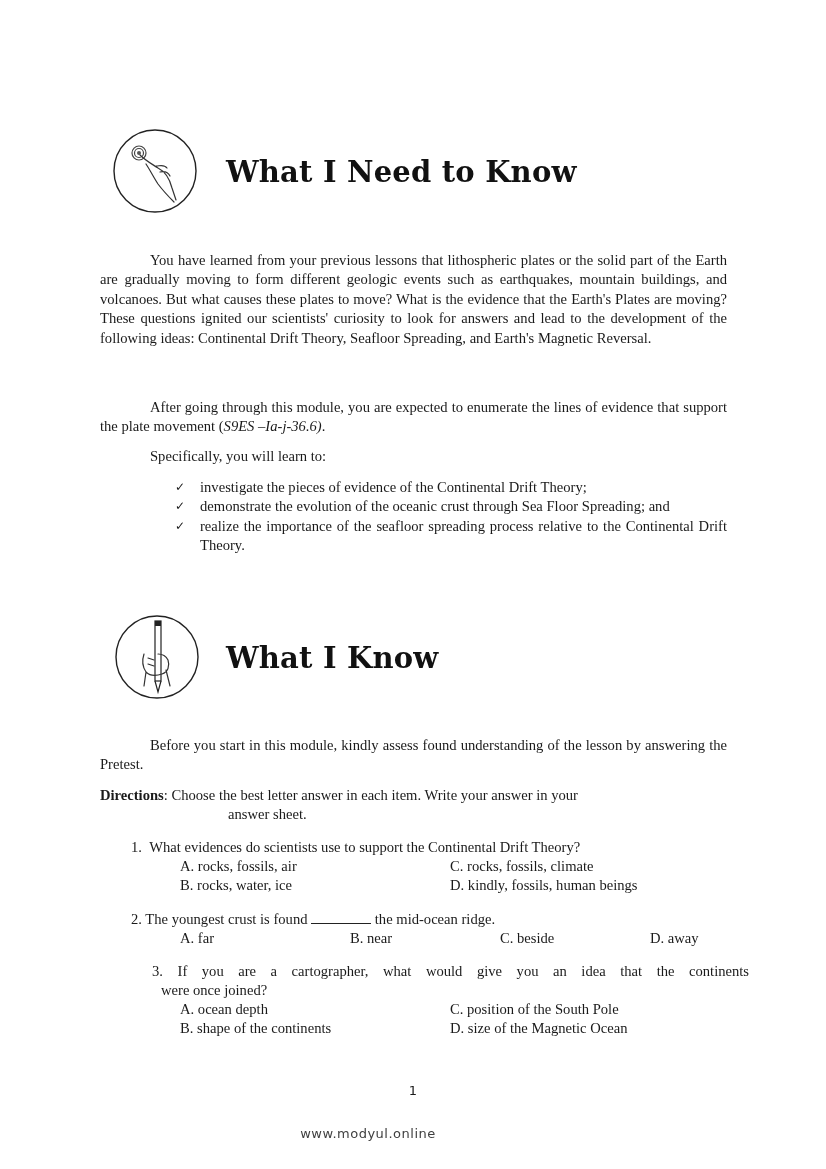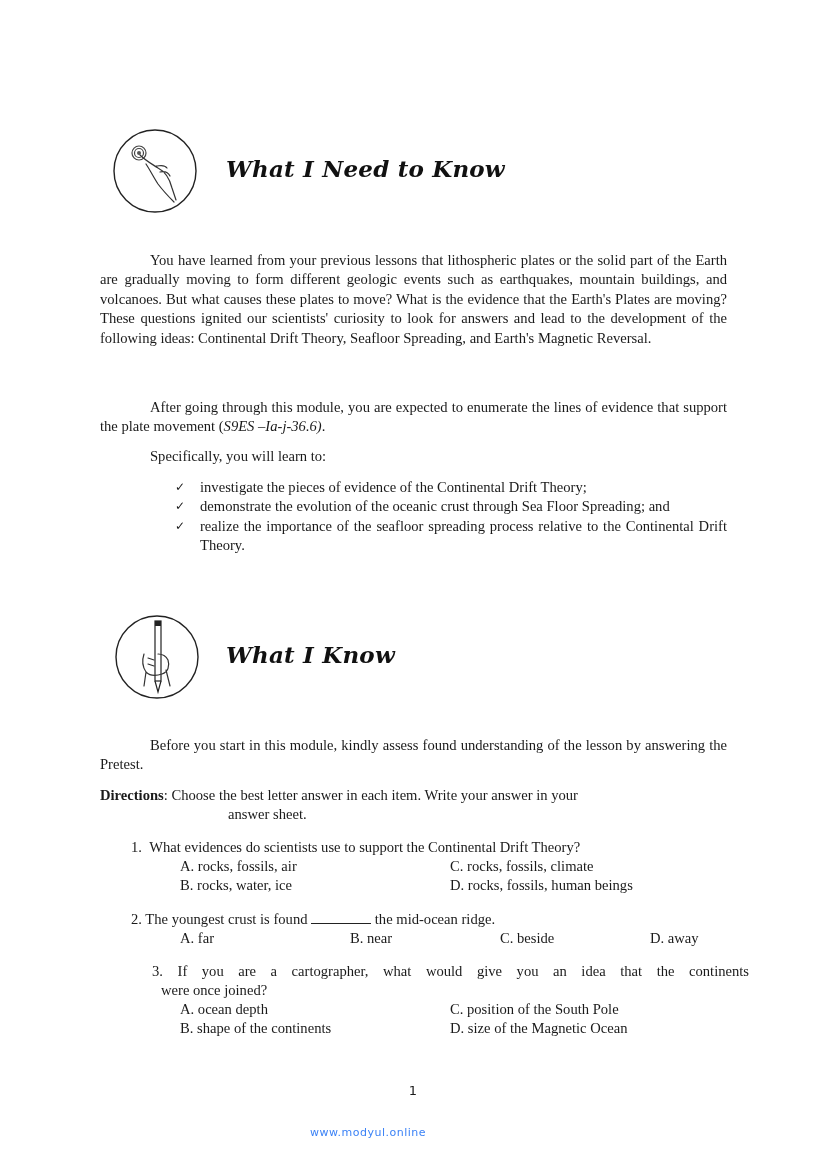--- a/index.html
+++ b/index.html
@@ -1,34 +1,34 @@
 <!DOCTYPE html>
 <html><head>
 <meta charset="utf-8">
 <style>
   html, body { margin: 0; padding: 0; background: #ffffff; }
   body { width: 826px; height: 1169px; position: relative; overflow: hidden;
          font-family: "DejaVu Serif", "Liberation Serif", serif; color: #1a1a1a; }
   .page { position: absolute; left: 0; top: 0; width: 826px; height: 1169px; }
   .abs { position: absolute; }
-  .heading { font-family: "DejaVu Serif", serif; font-weight: bold; font-style: italic;
-             font-size: 23px; color: #111; letter-spacing: 0.2px; }
+  .heading { font-family: "DejaVu Serif", serif; font-weight: bold; 
+             font-size: 29px; color: #111; letter-spacing: 0.2px; }
   .icon-circle { position: absolute; width: 86px; height: 86px; }
   .para { position: absolute; left: 100px; width: 627px; font-size: 14.6px; line-height: 19.4px;
           text-align: justify; font-family: "Liberation Serif", serif; }
   .indent { text-indent: 50px; }
   .chk { position: absolute; left: 175px; width: 552px; font-size: 14.6px; line-height: 19.4px; font-family: "Liberation Serif", serif; }
   .chk li { list-style: none; position: relative; padding-left: 25px; text-align: justify; }
   .chk ul { margin: 0; padding: 0; }
   .chk .mark { position: absolute; left: 0; top: 0; font-family: "DejaVu Sans", sans-serif; font-size: 12px; }
   .q { position: absolute; font-size: 14.6px; line-height: 19.4px; font-family: "Liberation Serif", serif; }
   .opt { position: absolute; font-size: 14.6px; line-height: 19.4px; font-family: "Liberation Serif", serif; white-space: nowrap; }
   .pagenum { position: absolute; left: 0; width: 826px; text-align: center; top: 1083px; font-size: 13px; font-family: "DejaVu Sans", sans-serif; }
-  .watermark { position: absolute; left: 0; width: 736px; text-align: center; top: 1126px; font-size: 11px;
-               font-family: "DejaVu Sans", sans-serif; color: #3b82f6; letter-spacing: 0.5px; }
+  .watermark { position: absolute; left: 0; width: 736px; text-align: center; top: 1126px; font-size: 13px;
+               font-family: "DejaVu Sans", sans-serif; color: #404040; letter-spacing: 0.5px; }
   .blank { display: inline-block; width: 60px; border-bottom: 1px solid #222; height: 12px; vertical-align: baseline; }
 </style>
 </head>
 <body>
 
 <div class="page">
 
   <svg class="icon-circle" style="left:112px; top:128px;" viewBox="0 0 86 86">
     <circle cx="43" cy="43" r="41" fill="none" stroke="#222" stroke-width="1.4"></circle>
     <circle cx="27" cy="25" r="7" fill="none" stroke="#444" stroke-width="1.2"></circle>
@@ -63,21 +63,21 @@
 
   <div class="para indent" style="top:736px;">Before you start in this module, kindly assess found understanding of the lesson by answering the Pretest.</div>
 
   <div class="para" style="top:786px;"><b>Directions</b><span>: Choose the best letter answer in each item. Write your answer in your</span></div>
   <div class="para" style="top:805px; left:228px; width:500px;">answer sheet.</div>
 
   <div class="q" style="left:131px; top:838px;"><span>1.</span>&nbsp;&nbsp;<span>What evidences do scientists use to support the Continental Drift Theory?</span></div>
   <div class="opt" style="left:180px; top:857px;">A. rocks, fossils, air</div>
   <div class="opt" style="left:180px; top:876px;">B. rocks, water, ice</div>
   <div class="opt" style="left:450px; top:857px;">C. rocks, fossils, climate</div>
-  <div class="opt" style="left:450px; top:876px;">D. rocks, fossils, human beings</div>
+  <div class="opt" style="left:450px; top:876px;">D. kindly, fossils, human beings</div>
 
   <div class="q" style="left:131px; top:910px;"><span>2.</span> <span>The youngest crust is found</span> <span class="blank"></span> <span>the mid-ocean ridge.</span></div>
   <div class="opt" style="left:180px; top:929px;">A. far</div>
   <div class="opt" style="left:350px; top:929px;">B. near</div>
   <div class="opt" style="left:500px; top:929px;">C. beside</div>
   <div class="opt" style="left:650px; top:929px;">D. away</div>
 
   <div class="q" style="left:131px; top:962px; width:597px; text-align:justify; text-align-last:justify;margin-left:21px;"><span>3.</span> <span>If you are a cartographer, what would give you an idea that the continents</span></div>
   <div class="q" style="left:161px; top:981px;">were once joined?</div>
   <div class="opt" style="left:180px; top:1000px;">A. ocean depth</div>

